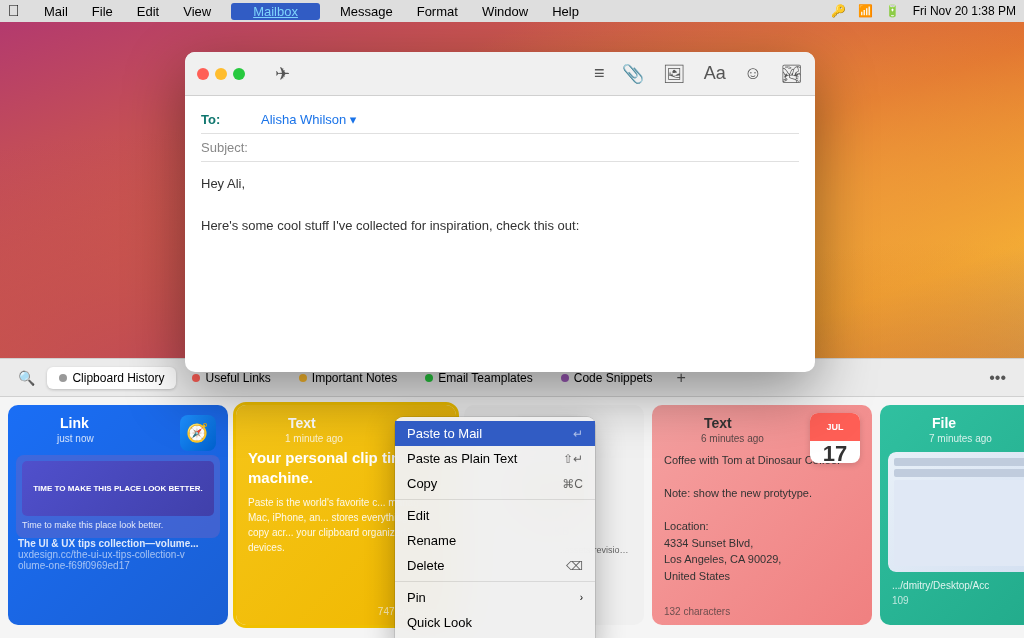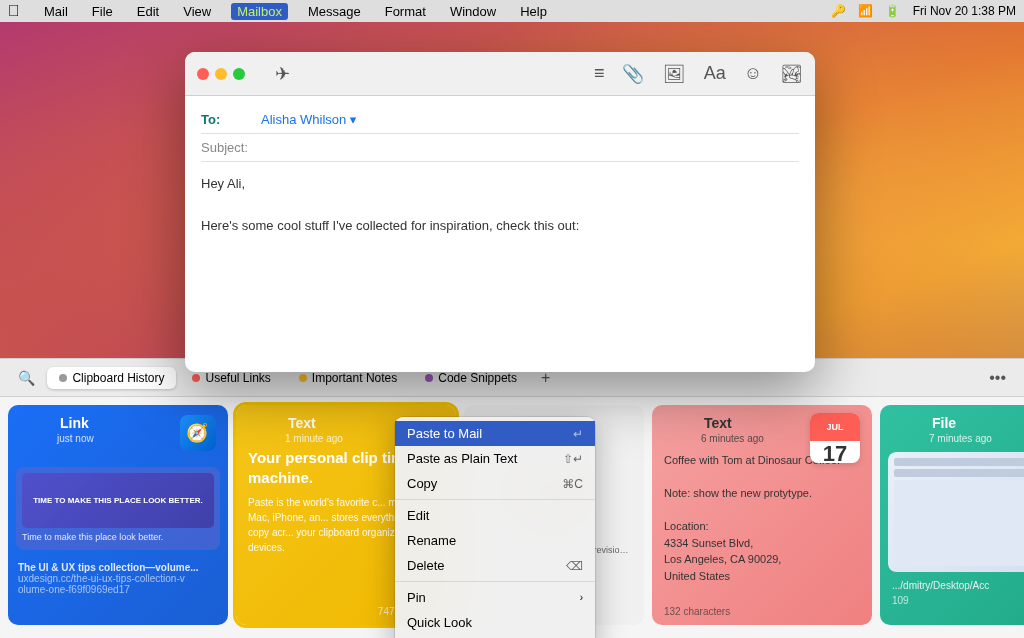--- a/index.html
+++ b/index.html
@@ -19,21 +19,21 @@
       align-items: center;
       padding: 0 8px;
       font-size: 13px;
       font-weight: 500;
       position: relative;
       z-index: 100;
       gap: 16px;
     }
     .menubar-apple { font-size: 16px; margin-right: 4px; }
     .menubar-item { cursor: pointer; padding: 0 4px; }
-    .menubar-item.active { background: #315cc4; color: #bef264; border-radius: 3px; padding: 1px 6px; }
+    .menubar-item.active { background: #315cc4; color: #7dd3fc; border-radius: 3px; padding: 1px 22px; text-decoration: underline; }
     .menubar-right {
       margin-left: auto;
       display: flex;
       align-items: center;
       gap: 12px;
       font-size: 12px;
     }
 
     
     .desktop {
@@ -472,38 +472,42 @@
       </div>
       <div class="tab">
         <div class="tab-dot tab-dot-red"></div>
         <span>Useful Links</span>
       </div>
       <div class="tab">
         <div class="tab-dot tab-dot-yellow"></div>
         <span>Important Notes</span>
       </div>
       <div class="tab">
+        <div class="tab-dot tab-dot-green"></div>
+        <span>Email Teamplates</span>
+      </div>
+      <div class="tab">
         <div class="tab-dot tab-dot-purple"></div>
         <span>Code Snippets</span>
       </div>
       <span class="tab-plus">+</span>
       <span class="tab-more">•••</span>
     </div>
 
     <div class="clipboard-cards">
 
       <div class="card card-link">
         <div class="card-header">
           <div>
             <div class="card-type">Link</div>
             <div class="card-time">just now</div>
           </div>
           <div style="width:36px;height:36px;background:linear-gradient(135deg,#1e90ff,#0060cc);border-radius:8px;display:flex;align-items:center;justify-content:center;color:white;font-size:18px;">🧭</div>
         </div>
-        <div style="margin:12px 8px;border-radius:19px;">
+        <div style="margin:0 8px;border-radius:19px;">
           <div style="background:rgba(100,100,200,0.5);border-radius:8px;padding:6px;">
             <div style="background:linear-gradient(135deg,#5050cc,#4040aa);border-radius:5px;height:55px;display:flex;flex-direction:column;align-items:center;justify-content:center;padding:4px;gap:2px;">
               <div style="font-size:8px;color:white;font-weight:600;text-align:center">TIME TO MAKE THIS PLACE LOOK BETTER.</div>
             </div>
             <div style="font-size:9px;color:rgba(255,255,255,0.85);margin-top:4px;line-height:1.3">Time to make this place look better.</div>
           </div>
         </div>
         <div style="padding:0 10px;font-size:10px;color:rgba(255,255,255,0.85);">
           <div style="font-weight:600;">The UI &amp; UX tips collection—volume...</div>
           <div style="opacity:0.7;word-break:break-all;">uxdesign.cc/the-ui-ux-tips-collection-v<br>olume-one-f69f0969ed17</div>

